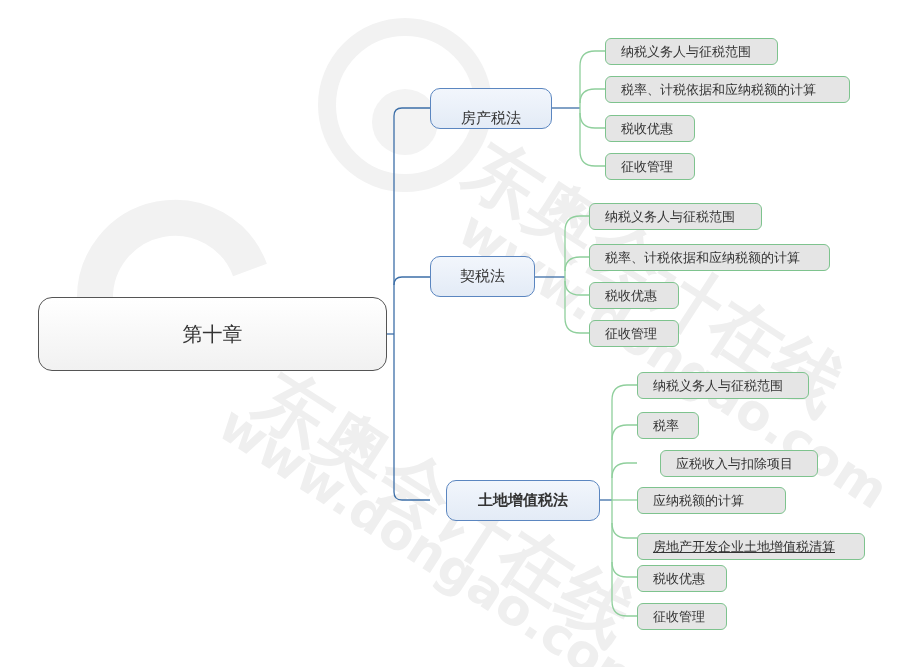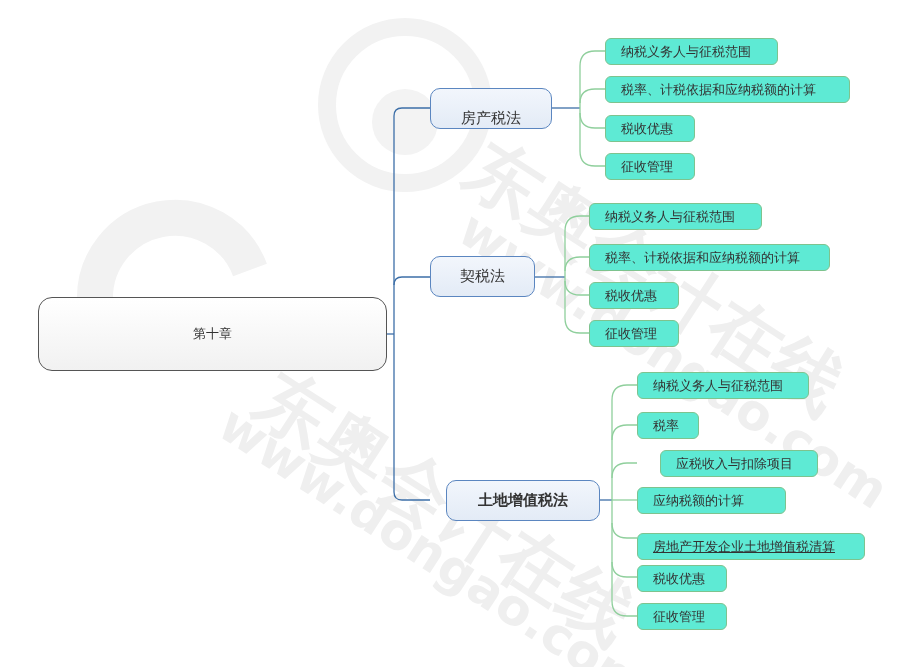--- a/index.html
+++ b/index.html
@@ -4,24 +4,24 @@
 <style>
   html, body { margin:0; padding:0; }
   body { width:903px; height:667px; position:relative; background:#ffffff; overflow:hidden;
          font-family:"DejaVu Sans","Liberation Sans",sans-serif; }
   .wm { position:absolute; pointer-events:none; }
   .wm-text { color:#efefef; font-weight:bold; white-space:nowrap; transform-origin:left top; }
   svg.lines { position:absolute; left:0; top:0; }
   .node { position:absolute; box-sizing:border-box; display:flex; align-items:center; justify-content:center;
           color:#333; text-align:center; }
   .root { left:38px; top:297px; width:349px; height:74px; border:1.5px solid #555; border-radius:14px;
-          background:linear-gradient(#ffffff,#f1f1f1); flex-direction:column; font-size:13px; line-height:24px; color:#333; }
+          background:linear-gradient(#ffffff,#f1f1f1); flex-direction:column; font-size:20px; line-height:24px; color:#333; }
   .l1 { border:1.5px solid #5b86c0; border-radius:10px; background:linear-gradient(#f2f6fc,#e3ebf6);
         font-size:15px; height:41px; }
-  .l2 { border:1.2px solid #7ec38e; border-radius:6px; background:#5eead4; font-size:13px; height:27px;
+  .l2 { border:1.2px solid #7ec38e; border-radius:6px; background:#e5e5e5; font-size:13px; height:27px;
         justify-content:flex-start; padding-left:15px; }
 </style>
 </head>
 <body>
 
 <svg class="wm" width="903" height="667" style="left:0;top:0;">
   <circle cx="405" cy="105" r="78" fill="none" stroke="#f2f2f2" stroke-width="18"></circle>
   <circle cx="405" cy="122" r="33" fill="#f3f3f3"></circle>
   <path d="M95 300 A 80 80 0 0 1 250 270" fill="none" stroke="#f2f2f2" stroke-width="36"></path>
 </svg>

